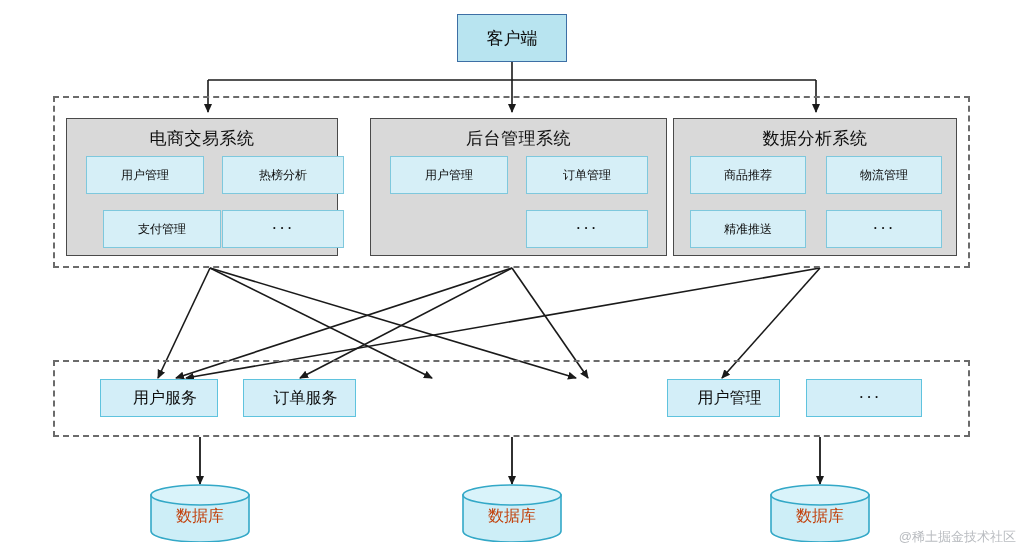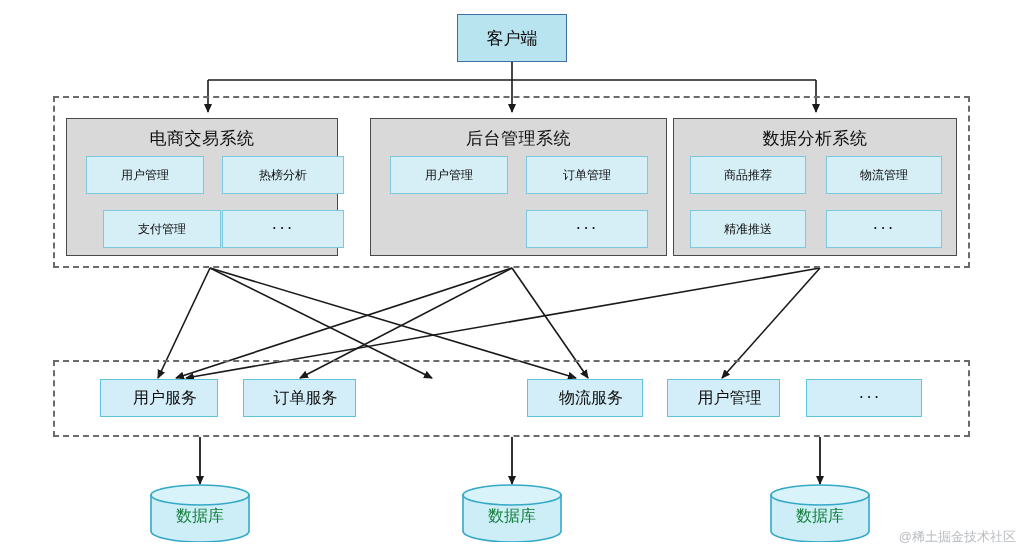--- a/index.html
+++ b/index.html
@@ -90,21 +90,21 @@
   
   .db {
     position: absolute;
   }
   .db-label {
     position: absolute;
     left: 0;
     width: 100%;
     text-align: center;
     font-size: 16px;
-    color: #15803d;
+    color: #c2410c;
     pointer-events: none;
   }
   .ellipsis {
     font-size: 17px;
     letter-spacing: 2px;
   }
   .watermark {
     position: absolute;
     right: 8px;
     bottom: 6px;
@@ -182,21 +182,20 @@
     <div class="mod-box" style="left:16px; top:37px; width:116px; height:38px;">商品推荐</div>
     <div class="mod-box" style="left:152px; top:37px; width:116px; height:38px;">物流管理</div>
     <div class="mod-box" style="left:16px; top:91px; width:116px; height:38px;">精准推送</div>
     <div class="mod-box ellipsis" style="left:152px; top:91px; width:116px; height:38px;">···</div>
   </div>
 
   <div class="layer-box" style="left:53px; top:360px; width:917px; height:77px;"></div>
 
   <div class="svc-box" style="left:100px; top:379px; width:118px; height:38px;">用户服务</div>
   <div class="svc-box" style="left:243px; top:379px; width:113px; height:38px;">订单服务</div>
-  <div class="svc-box" style="left:527px; top:379px; width:116px; height:38px;">物流服务</div>
   <div class="svc-box" style="left:667px; top:379px; width:113px; height:38px;">用户管理</div>
   <div class="svc-box ellipsis" style="left:806px; top:379px; width:116px; height:38px;">···</div>
 
   <div class="db" style="left:150px; top:484px; width:100px; height:58px;">
     <svg width="100" height="58" viewBox="0 0 100 58" xmlns="http://www.w3.org/2000/svg">
       <path d="M1,11 L1,47 A49,11 0 0 0 99,47 L99,11 Z" fill="#cdeef7" stroke="#33a8c7" stroke-width="1.6"></path>
       <ellipse cx="50" cy="11" rx="49" ry="10" fill="#d9f3fa" stroke="#33a8c7" stroke-width="1.6"></ellipse>
     </svg>
     <div class="db-label" style="top:22px;">数据库</div>
   </div>

